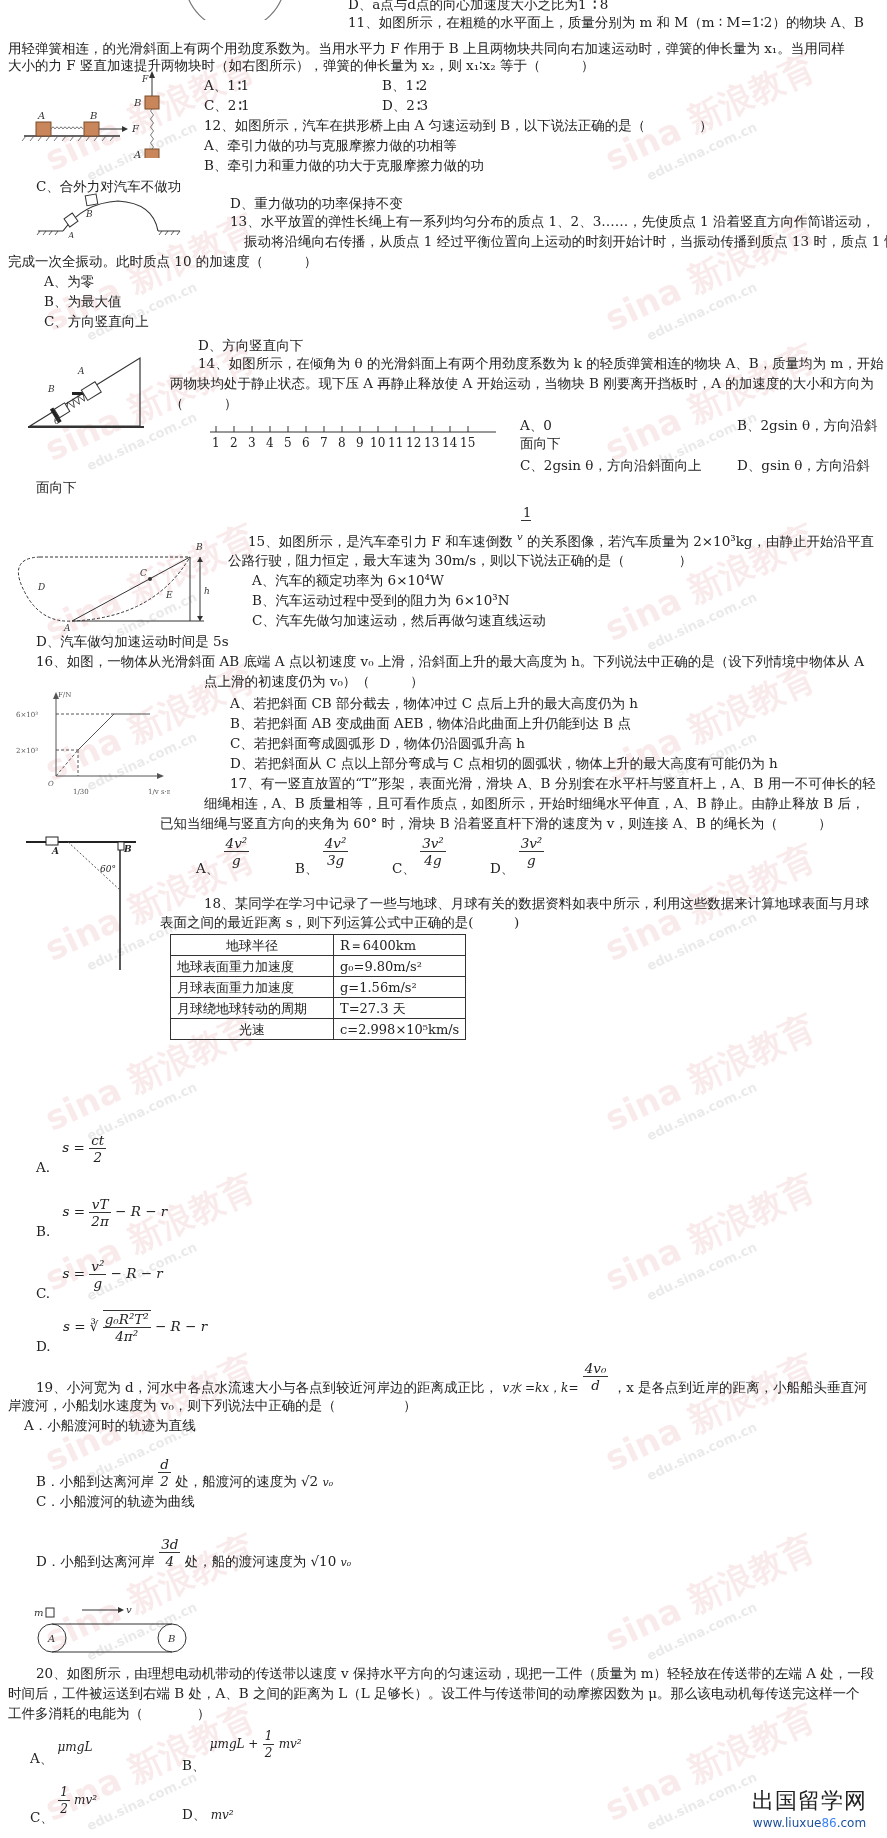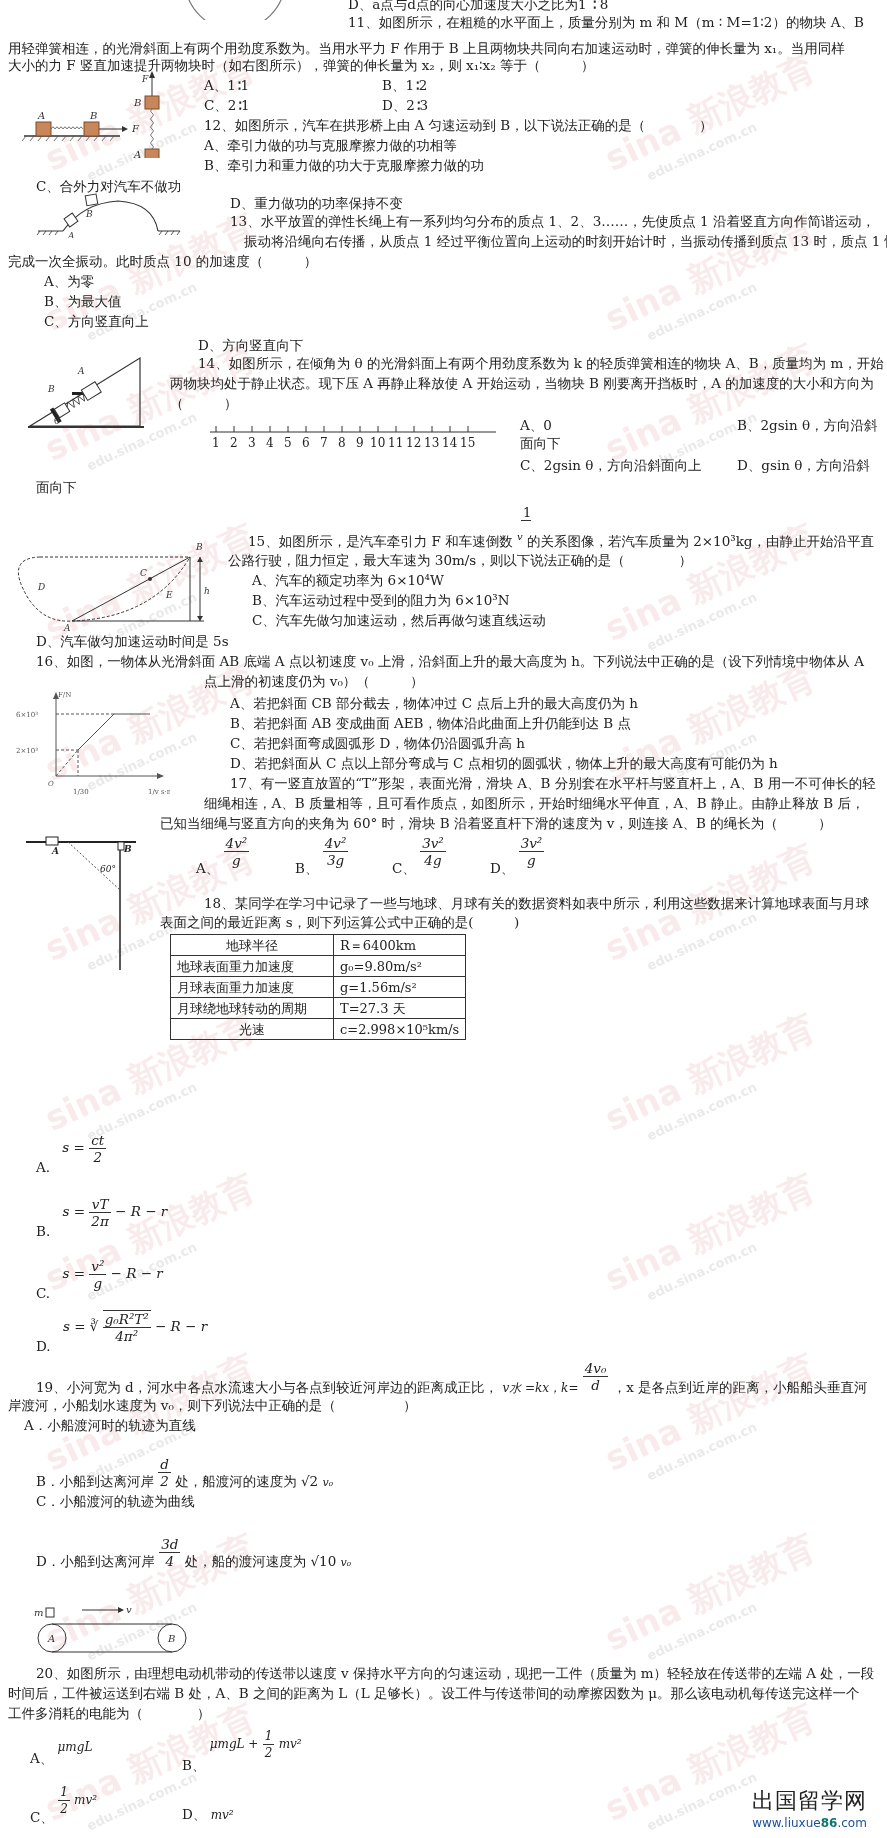--- a/index.html
+++ b/index.html
@@ -13,21 +13,21 @@
         transform:rotate(-25deg); pointer-events:none; }
   .wm .big { font-size:34px; }
   .wm .small { font-size:13px; display:block; margin-left:30px; color:rgba(160,160,160,0.22);}
   table.data { position:absolute; border-collapse:collapse; font-size:13px; }
   table.data td { border:1px solid #333; padding:0 6px; height:20px; line-height:19px; white-space:nowrap; }
   table.data td.k { width:150px; }
   table.data td.val { width:118px; }
   .logo { position:absolute; right:20px; bottom:8px; text-align:center; font-family:"DejaVu Sans",sans-serif;margin-top:28px; }
   .logo .cn { font-size:22px; color:#222; letter-spacing:1px; }
   .logo .url { font-size:12px; color:#1a4f9c; }
-  .logo .url b { color:#0f766e; font-weight:bold; }
+  .logo .url b { color:#3b82f6; font-weight:normal; }
 </style>
 </head>
 <body>
 
 <div class="wm" style="left:40px;top:90px;"><span class="big">sina 新浪教育</span><span class="small">edu.sina.com.cn</span></div>
 <div class="wm" style="left:600px;top:90px;"><span class="big">sina 新浪教育</span><span class="small">edu.sina.com.cn</span></div>
 <div class="wm" style="left:40px;top:250px;"><span class="big">sina 新浪教育</span><span class="small">edu.sina.com.cn</span></div>
 <div class="wm" style="left:600px;top:250px;"><span class="big">sina 新浪教育</span><span class="small">edu.sina.com.cn</span></div>
 <div class="wm" style="left:40px;top:380px;"><span class="big">sina 新浪教育</span><span class="small">edu.sina.com.cn</span></div>
 <div class="wm" style="left:600px;top:380px;"><span class="big">sina 新浪教育</span><span class="small">edu.sina.com.cn</span></div>

